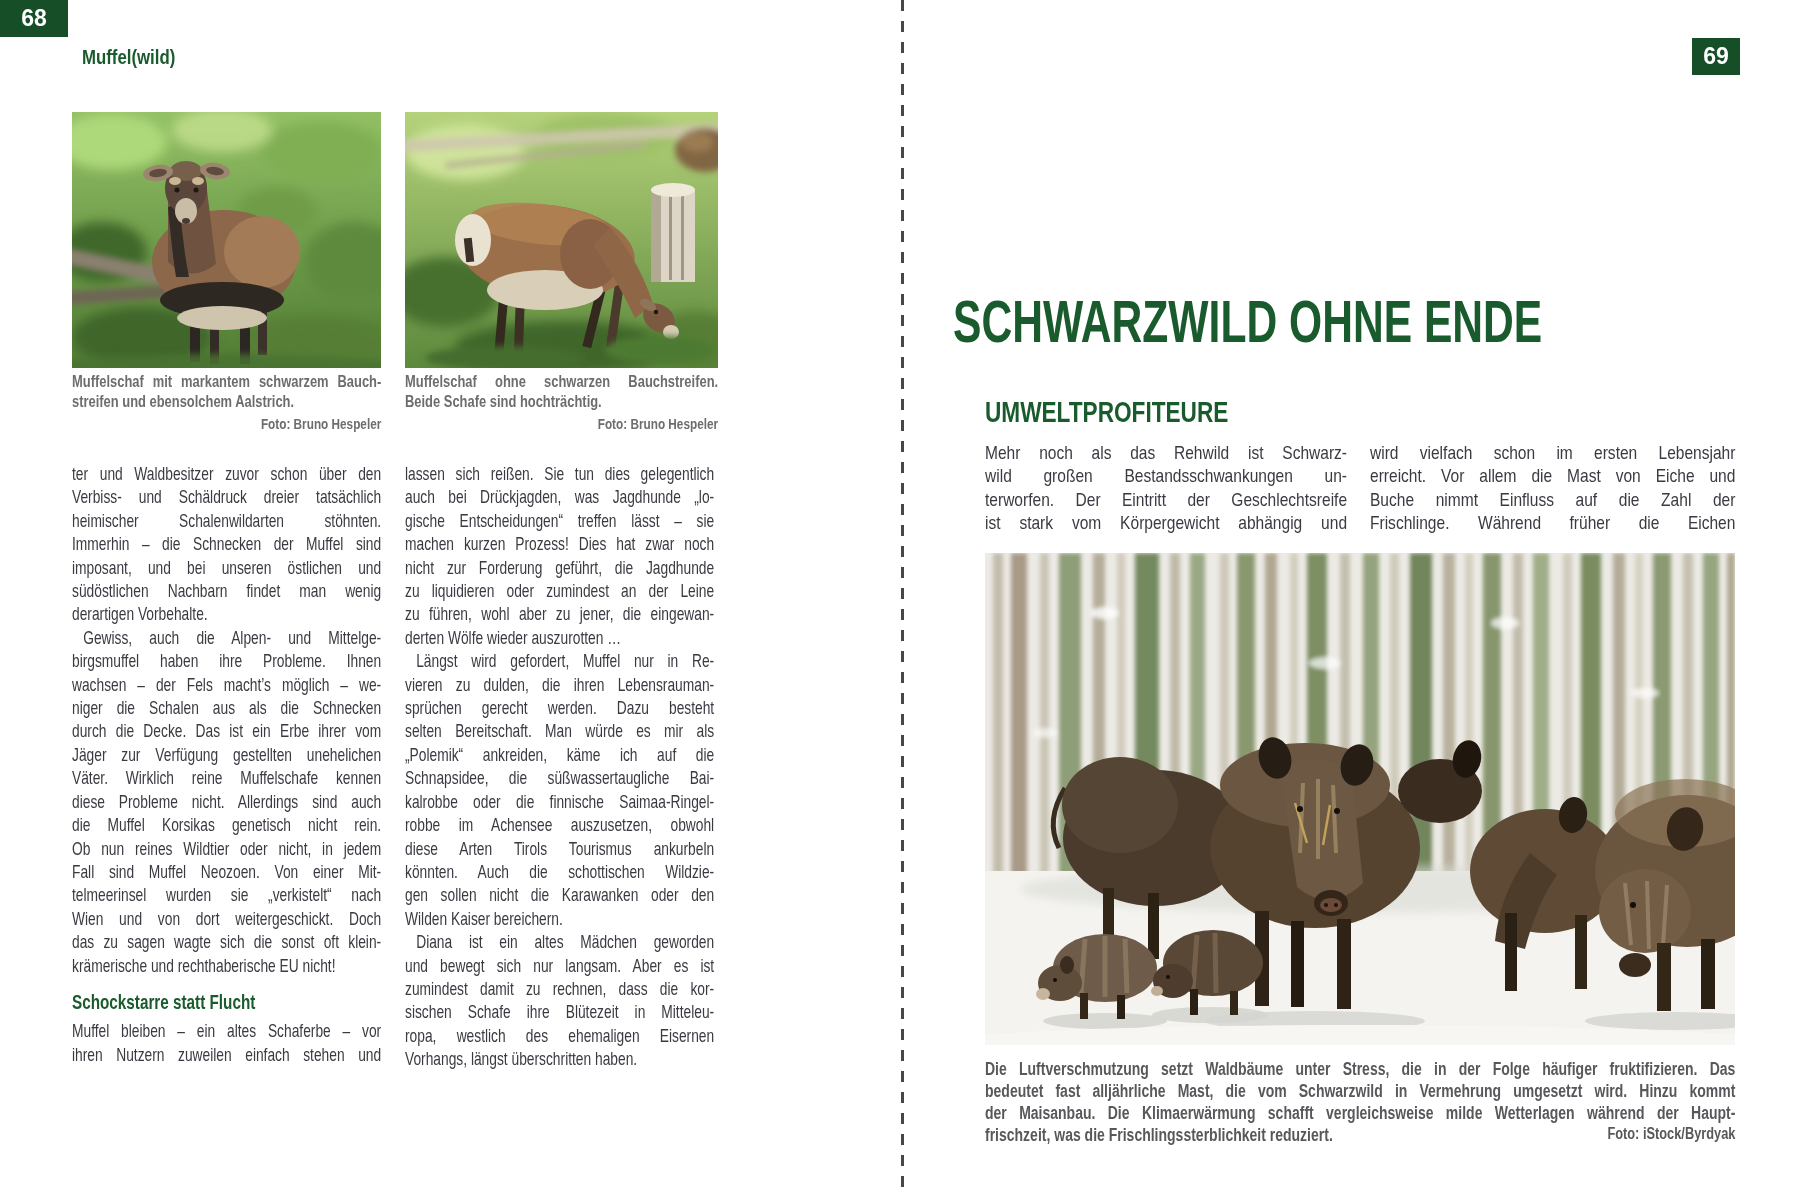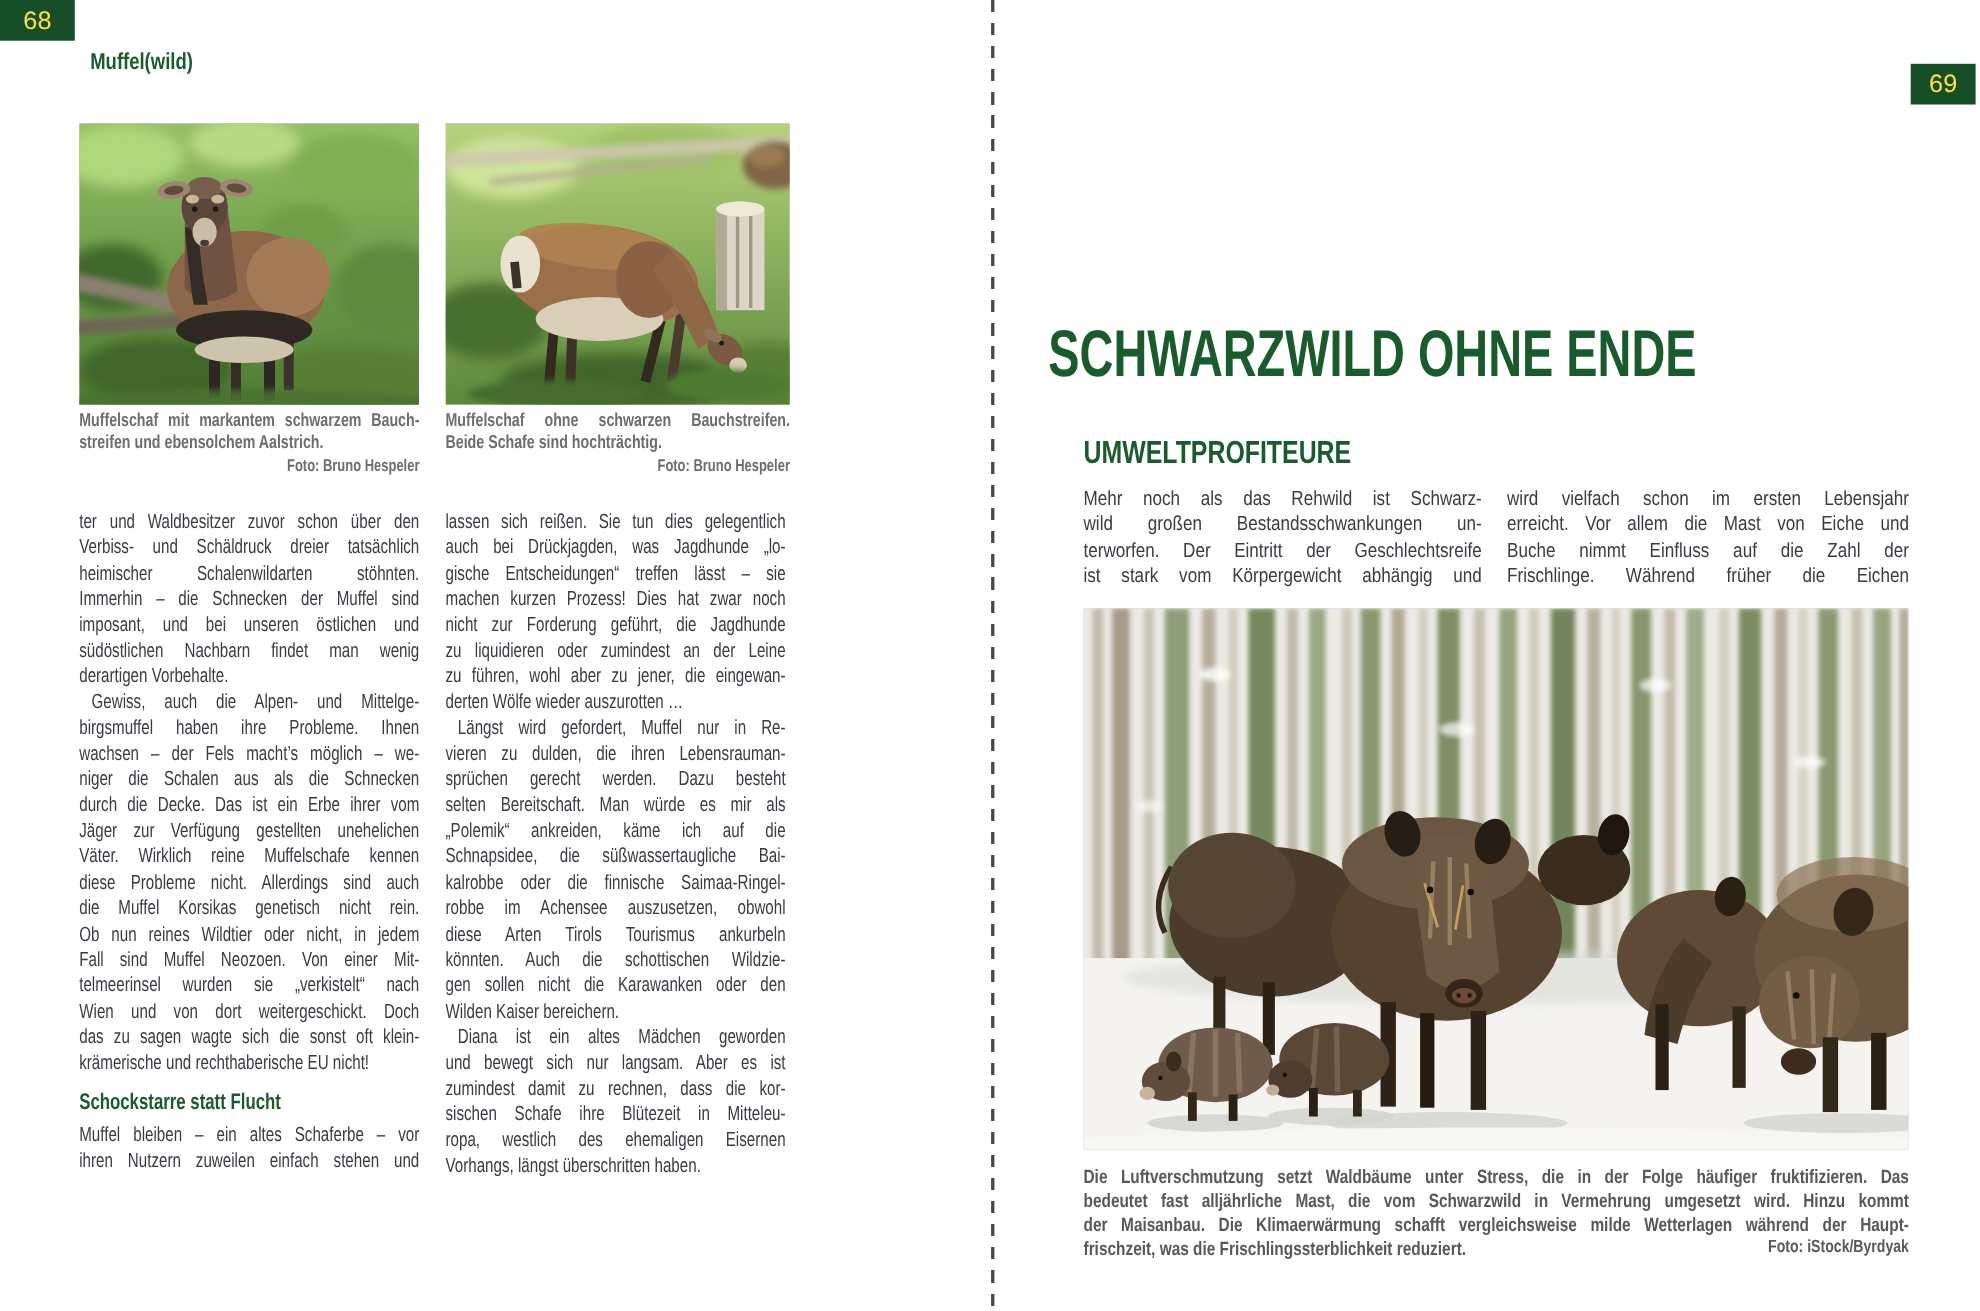--- a/index.html
+++ b/index.html
@@ -1,20 +1,20 @@
 <!DOCTYPE html>
 <html><head>
 <meta charset="utf-8">
 <style>
   html,body { margin:0; padding:0; background:#ffffff; }
   .sheet { position:relative; width:1800px; height:1192px; background:#ffffff;
            font-family:"Liberation Sans", sans-serif; overflow:hidden; }
   .abs { position:absolute; }
 
-  .pagebox { background:#164f27; color:#fde047; font-weight:normal; font-size:23px;
+  .pagebox { background:#164f27; color:#ffffff; font-weight:bold; font-size:23px;
              text-align:center; line-height:37px; width:68px; height:37px; }
   .runhead { color:#1a5b2d; font-weight:bold; font-size:21px; line-height:37px;
              transform:scaleX(.8); transform-origin:0 50%; white-space:nowrap; }
 
   .divider { width:3px; background:repeating-linear-gradient(180deg,#474747 0 11px, transparent 11px 21px); }
 
   .photo { position:absolute; overflow:hidden; background:#cccccc; }
   .photo svg { display:block; width:100%; height:100%; }
 
   .cond { transform-origin:0 0; }
@@ -40,21 +40,21 @@
   .kicker { color:#1a5b2d; font-weight:bold; font-size:29px; line-height:1; white-space:nowrap;
             transform:scaleX(.78); transform-origin:0 0; }
 </style>
 </head>
 <body>
 
 <div class="sheet">
 
   <div class="abs pagebox" style="left:0; top:38;">68</div>
   <div class="abs runhead" style="left:82px; top:38px;">Muffel(wild)</div>
-  <div class="abs pagebox" style="left:1737px; top:38px; width:59px;margin-top:20px;">69</div>
+  <div class="abs pagebox" style="left:1692px; top:38px; width:48px;">69</div>
 
   <div class="abs divider" style="left:901px; top:0; height:1192px;"></div>
 
   <div class="photo" style="left:72px; top:112px; width:309px; height:256px;">
     <svg viewBox="0 0 309 256" preserveAspectRatio="none">
       <defs>
         <linearGradient id="g1" x1="0" y1="0" x2="0" y2="1">
           <stop offset="0" stop-color="#93c065"></stop>
             <stop offset="1" stop-color="#4f7c33"></stop>
         </linearGradient>

